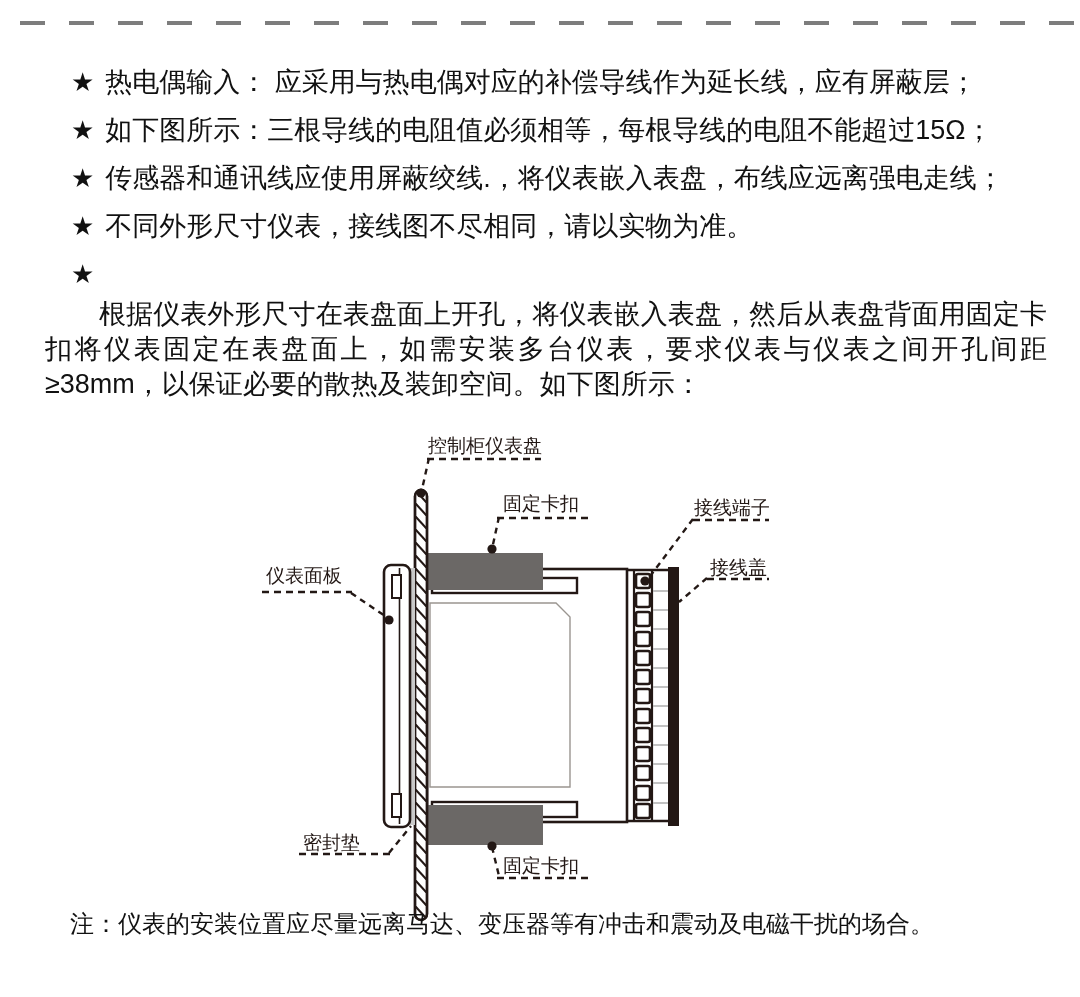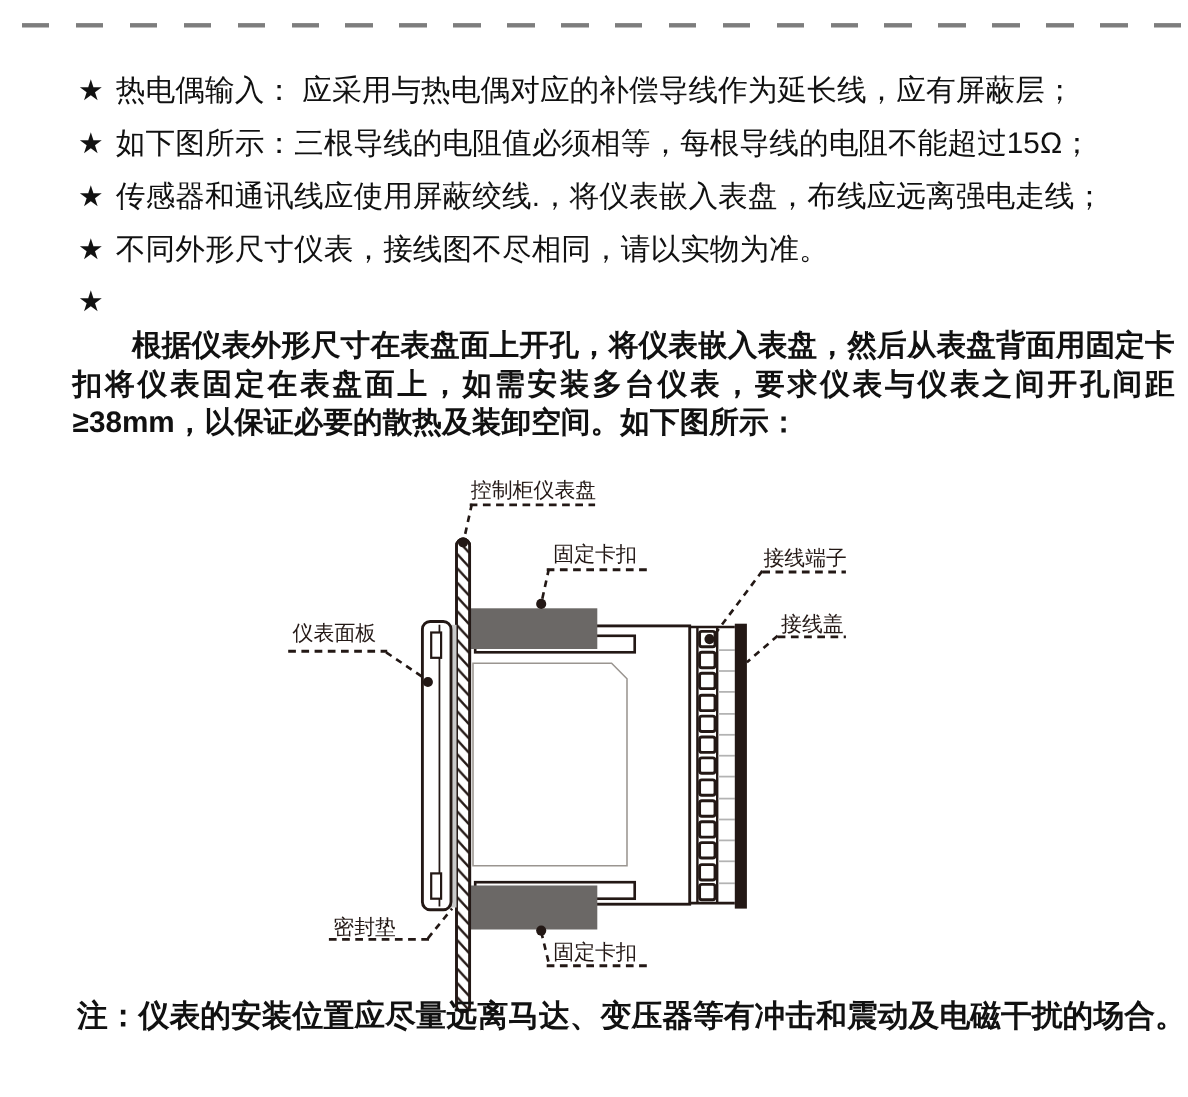--- a/index.html
+++ b/index.html
@@ -10,27 +10,26 @@
   }
   .dash-rule{
     position:absolute;left:20px;top:21px;width:1060px;height:4px;
     background:repeating-linear-gradient(90deg,#7d7d7d 0 25px,transparent 25px 49px);
   }
   .bullets{position:absolute;left:71px;top:58px;width:960px;}
   .bullet{display:flex;align-items:flex-start;line-height:48px;font-size:27px;font-weight:500;white-space:nowrap;}
   .bullet .star{font-size:26px;margin-right:11px;flex:0 0 auto;}
   .para{
     position:absolute;left:45px;top:297px;width:1002px;
-    font-size:27px;line-height:35px;font-weight:700;text-indent:54px;
+    font-size:27px;line-height:35px;font-weight:400;text-indent:54px;
     text-align:justify;
-    margin-left:21px;
   }
   .note{
     position:absolute;left:70px;top:908px;width:1000px;
-    font-size:28px;line-height:32px;font-weight:700;white-space:nowrap;
+    font-size:24px;line-height:32px;font-weight:400;white-space:nowrap;
   }
   .fig{position:absolute;left:240px;top:425px;text-align:right;}
   svg text{
     font-family:"Liberation Sans","DejaVu Sans",sans-serif;
     font-size:19px;font-weight:500;fill:#231815;
   }
 </style>
 </head>
 <body>
 

